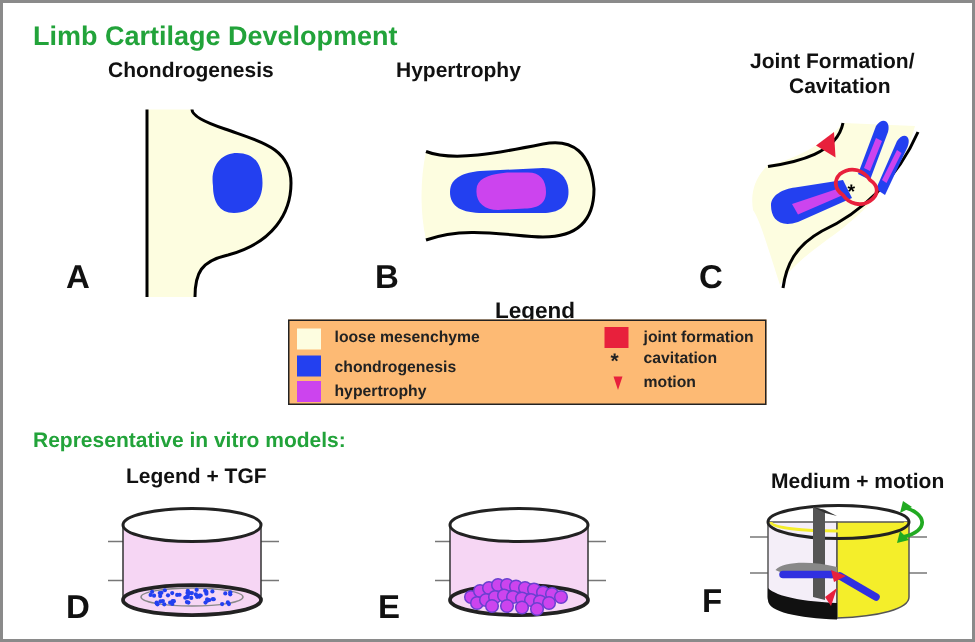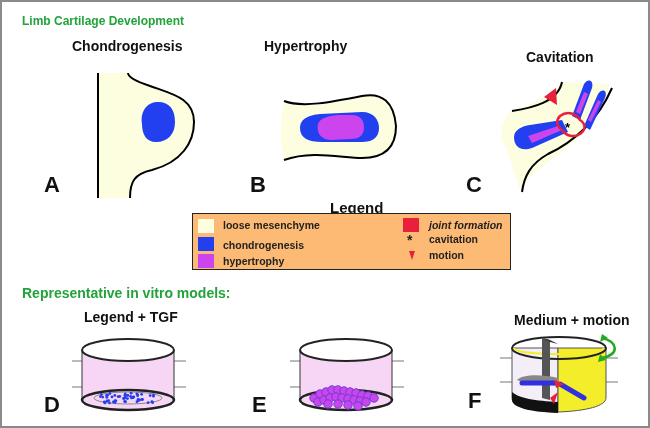--- a/index.html
+++ b/index.html
@@ -1,37 +1,38 @@
 <!DOCTYPE html>
 <html><head>
 <meta charset="utf-8">
 <style>
   html, body { margin:0; padding:0; background:#ffffff; }
   body { width:650px; height:428px; overflow:hidden; font-family:"Liberation Sans", sans-serif; }
   #frame { position:absolute; left:0; top:0; width:646px; height:424px; border:2px solid #8a8a8a; background:#fff; }
   .txt { position:absolute; font-family:"Liberation Sans", sans-serif; font-weight:bold; color:#111; white-space:nowrap; }
   .green { color:#22a33a; }
-  .section-title { font-size:12px; }
+  .section-title { font-size:18px; }
   .panel-title { font-size:14px; text-align:center; }
   .panel-letter { font-size:22px; }
   svg { position:absolute; left:0; top:0; }
   #legend-box { position:absolute; left:190px; top:211px; width:317px; height:55px; border:1.5px solid #222; background:#fdba74; }
   .leg-item { position:absolute; font-size:10.5px; font-weight:bold; color:#222; }
   .swatch { position:absolute; width:16px; height:14px; }
 </style>
 </head>
 <body>
 
 <div id="frame">
 
   <div class="txt green section-title" style="left:20px;top:12px;">Limb Cartilage Development</div>
   <div class="txt green" style="left:20px;top:283px;font-size:14px;">Representative in vitro models:</div>
 
   <div class="txt panel-title" style="left:70px;top:36px;">Chondrogenesis</div>
   <div class="txt panel-title" style="left:262px;top:36px;">Hypertrophy</div>
+  <div class="txt panel-title" style="left:498px;top:30px;">Joint Formation/</div>
   <div class="txt panel-title" style="left:524px;top:47px;">Cavitation</div>
   <div class="txt panel-title" style="left:82px;top:307px;">Legend + TGF</div>
   <div class="txt panel-title" style="left:500px;top:310px;padding-left:12px;">Medium + motion</div>
 
   <div class="txt panel-letter" style="left:42px;top:170px;">A</div>
   <div class="txt panel-letter" style="left:248px;top:170px;">B</div>
   <div class="txt panel-letter" style="left:464px;top:170px;"></div>
   <div class="txt panel-letter" style="left:464px;top:170px;">C</div>
   <div class="txt panel-letter" style="left:42px;top:390px;">D</div>
   <div class="txt panel-letter" style="left:250px;top:390px;">E</div>
@@ -198,21 +199,21 @@
   <div class="txt" style="left:328px;top:197px;font-size:15px;">Legend</div>
   <div id="legend-box">
     <div class="swatch" style="left:5px;top:5px;background:#fdfde0;"></div>
     <div class="leg-item" style="left:30px;top:5px;">loose mesenchyme</div>
     <div class="swatch" style="left:5px;top:23px;background:#2340f0;"></div>
     <div class="leg-item" style="left:30px;top:25px;">chondrogenesis</div>
     <div class="swatch" style="left:5px;top:40px;background:#cc44ee;"></div>
     <div class="leg-item" style="left:30px;top:41px;">hypertrophy</div>
 
     <div class="swatch" style="left:210px;top:4px;background:#e8203c;"></div>
-    <div class="leg-item" style="left:236px;top:5px;font-style:italic;">joint formation</div>
+    <div class="leg-item" style="left:236px;top:5px;">joint formation</div>
     <div class="leg-item" style="left:214px;top:18px;font-size:14px;">*</div>
     <div class="leg-item" style="left:236px;top:19px;">cavitation</div>
     <svg width="12" height="12" style="left:214px;top:36px;">
         <path d="M2,1 L8,1 L5,10 Z" fill="#e8203c"></path>
       </svg>
     <div class="leg-item" style="left:236px;top:35px;">motion</div>
   </div>
 
 </div>
 

